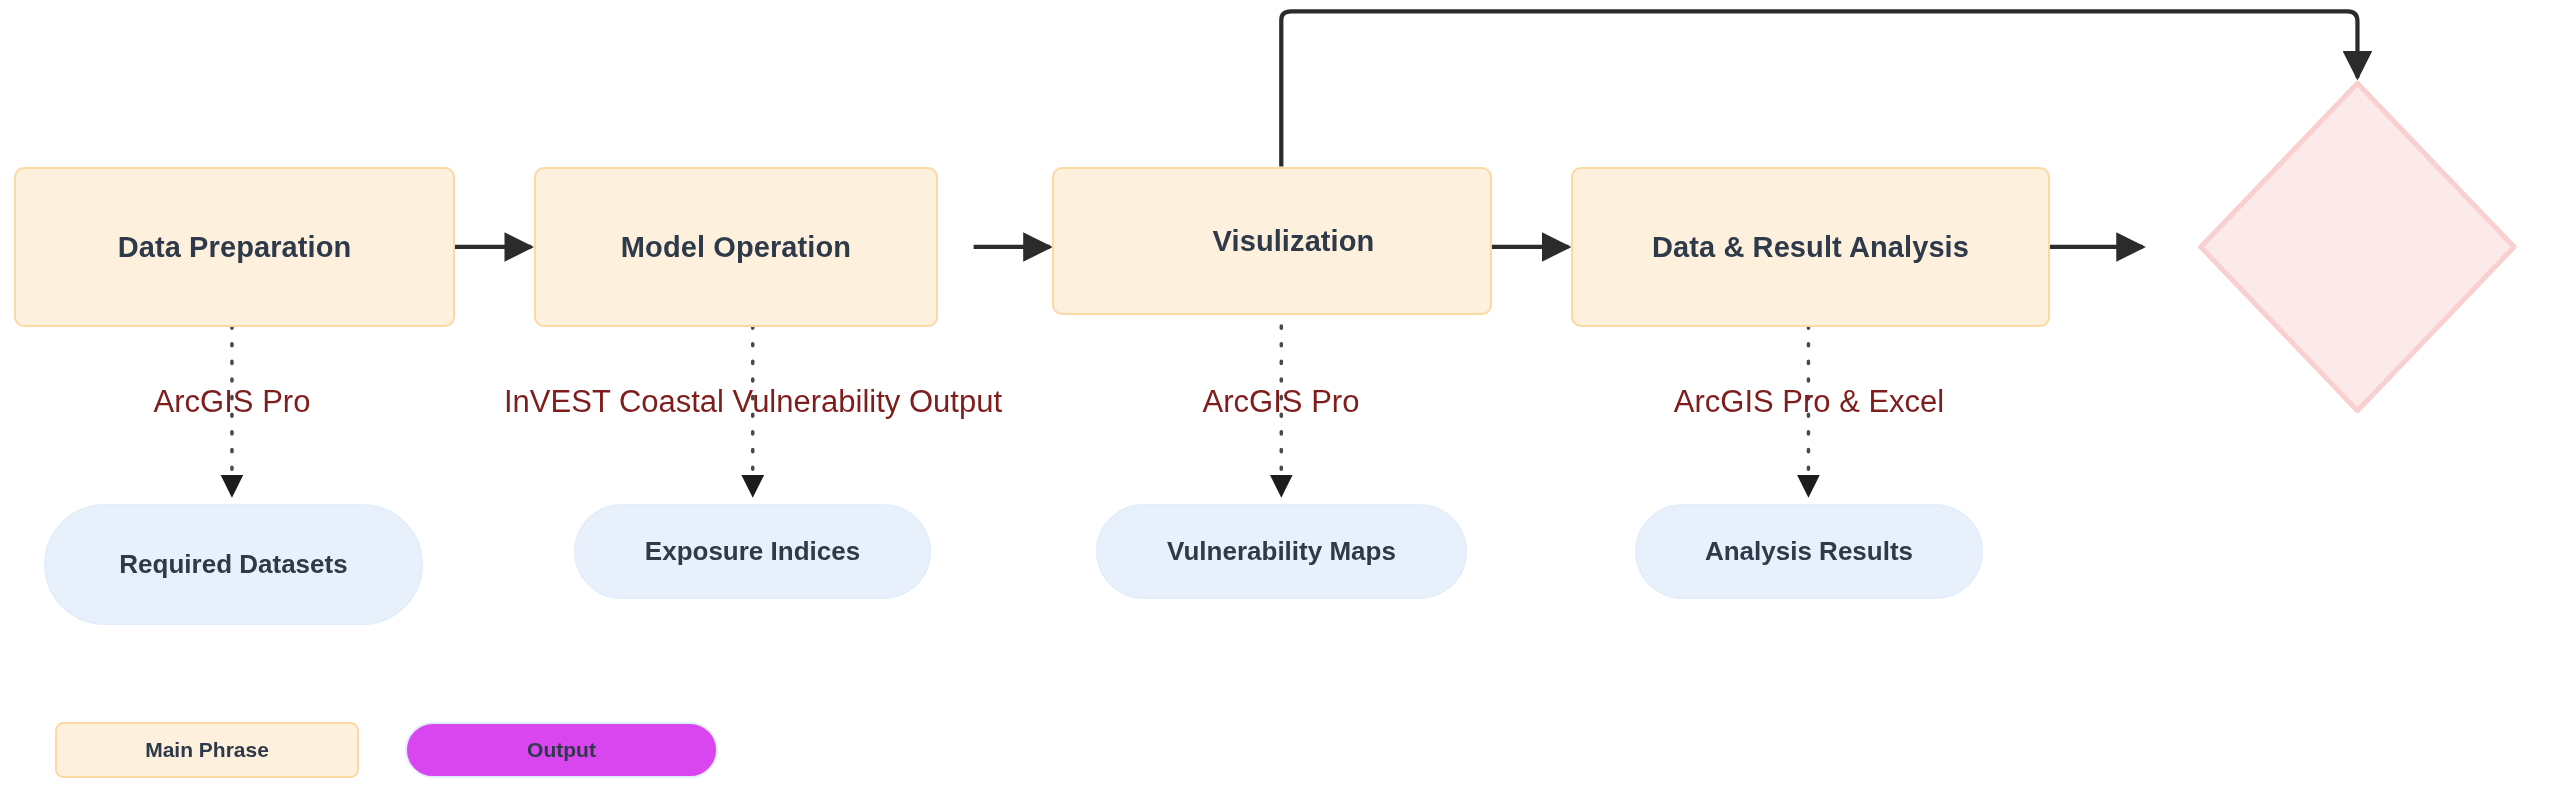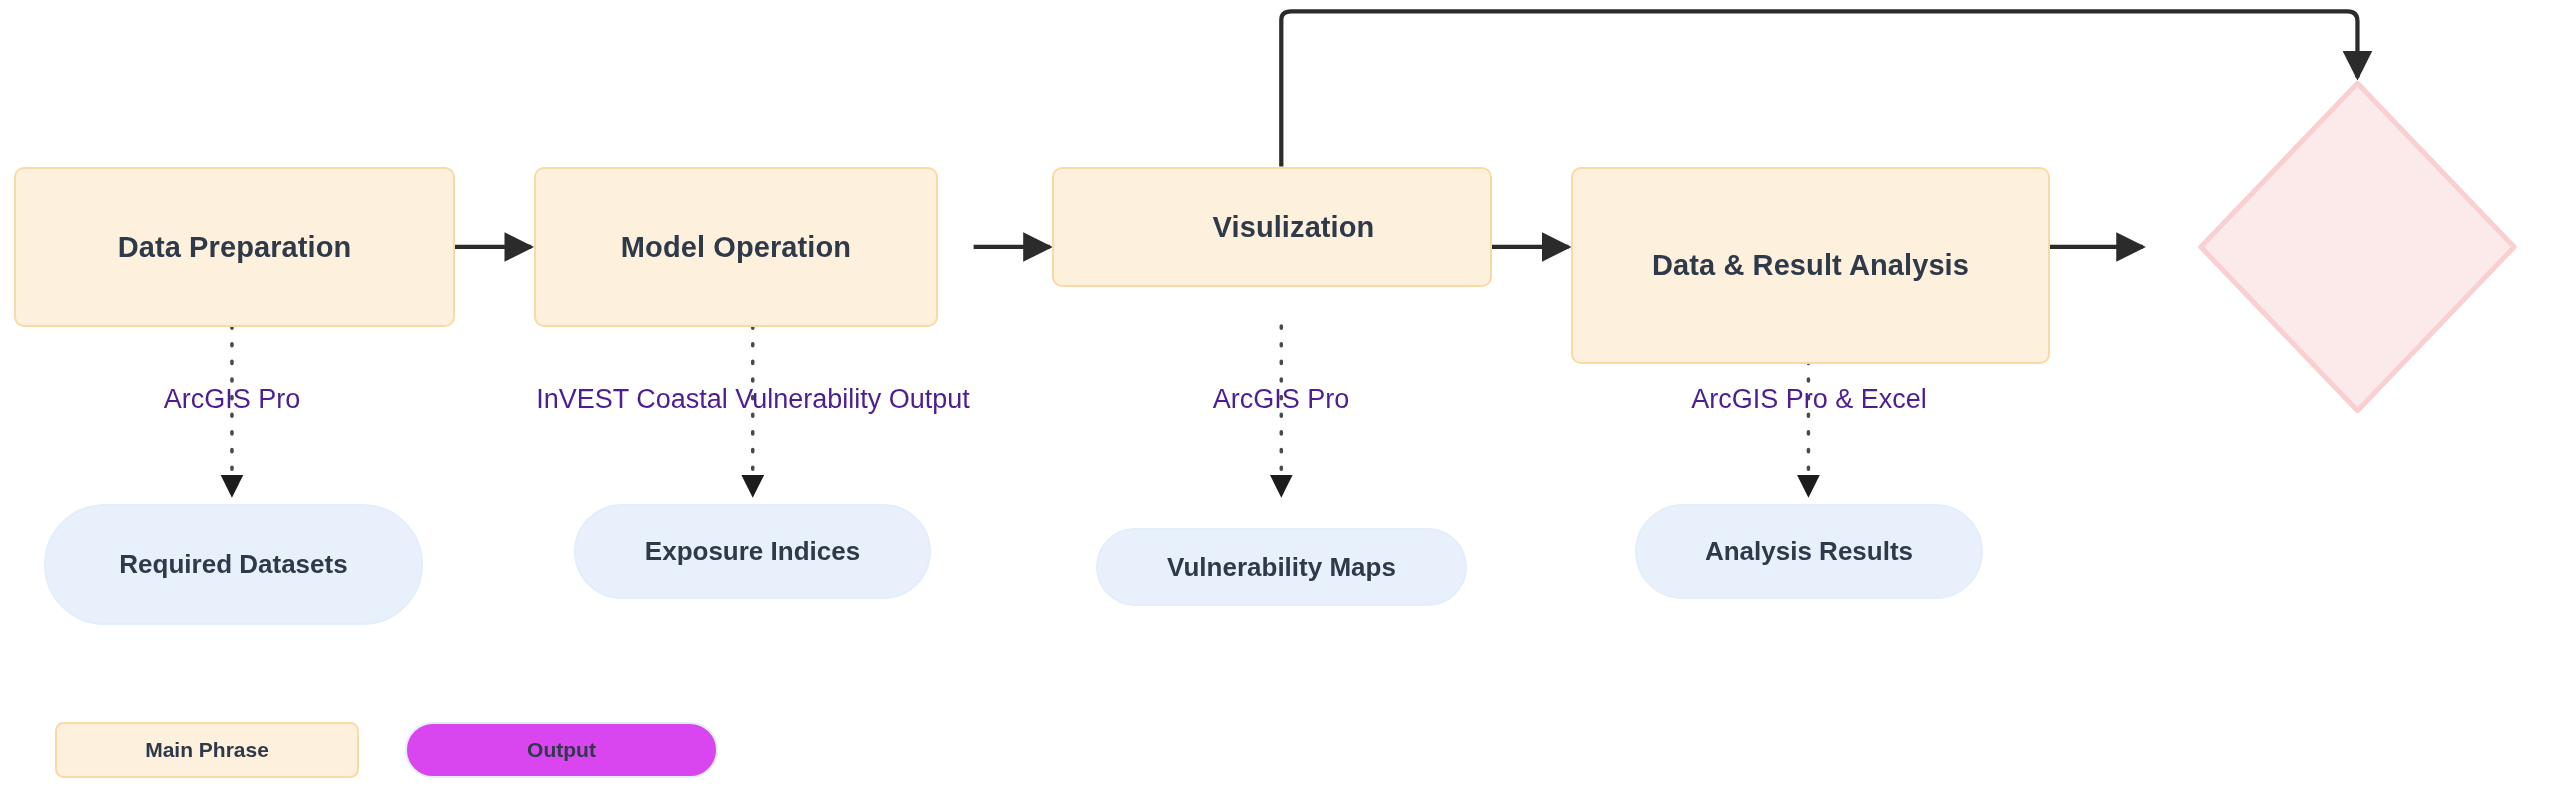--- a/index.html
+++ b/index.html
@@ -45,22 +45,22 @@
     display: flex;
     align-items: center;
     justify-content: center;
     color: #2E3A4A;
     font-weight: bold;
     font-size: 29px;
     text-align: center;
   }
   .edge-label {
     position: absolute;
-    color: #4c1d95;
-    font-size: 27px;
+    color: #7f1d1d;
+    font-size: 31px;
     white-space: nowrap;
     text-align: center;
     transform: translateX(-50%);
   }
   .legend-item {
     position: absolute;
     box-sizing: border-box;
     display: flex;
     align-items: center;
     justify-content: center;
@@ -120,25 +120,25 @@
   </svg>
 
   <div class="node main-phrase" style="left:14px; top:167px; width:441px; height:160px;">
     <span>Data Preparation</span>
   </div>
 
   <div class="node main-phrase" style="left:534px; top:167px; width:404px; height:160px;">
     <span>Model Operation</span>
   </div>
 
-  <div class="node main-phrase" style="left:1052px; top:167px; width:440px; height:120px;padding-left:43px;">
+  <div class="node main-phrase" style="left:1052px; top:167px; width:440px; height:148px;padding-left:43px;">
     <span>Visulization</span>
   </div>
 
-  <div class="node main-phrase" style="left:1571px; top:167px; width:479px; height:197px;">
+  <div class="node main-phrase" style="left:1571px; top:167px; width:479px; height:160px;">
     <span>Data &amp; Result Analysis</span>
   </div>
 
 
   <div class="edge-label" style="left:232px; top:384px;">
     <span>ArcGIS Pro</span>
   </div>
 
   <div class="edge-label" style="left:753px; top:384px;">
     <span>InVEST Coastal Vulnerability Output</span>
@@ -153,21 +153,21 @@
   </div>
 
   <div class="node output-pill" style="left:44px; top:504px; width:379px; height:121px;">
     <span>Required Datasets</span>
   </div>
 
   <div class="node output-pill" style="left:574px; top:504px; width:357px; height:95px;">
     <span>Exposure Indices</span>
   </div>
 
-  <div class="node output-pill" style="left:1096px; top:528px; width:371px; height:78px;text-align:right;">
+  <div class="node output-pill" style="left:1096px; top:504px; width:371px; height:95px;text-align:right;">
     <span>Vulnerability Maps</span>
   </div>
 
   <div class="node output-pill" style="left:1635px; top:504px; width:348px; height:95px;">
     <span>Analysis Results</span>
   </div>
 
   <div class="legend-item legend-main" style="left:55px; top:722px; width:304px; height:56px;">
     <span>Main Phrase</span>
   </div>

